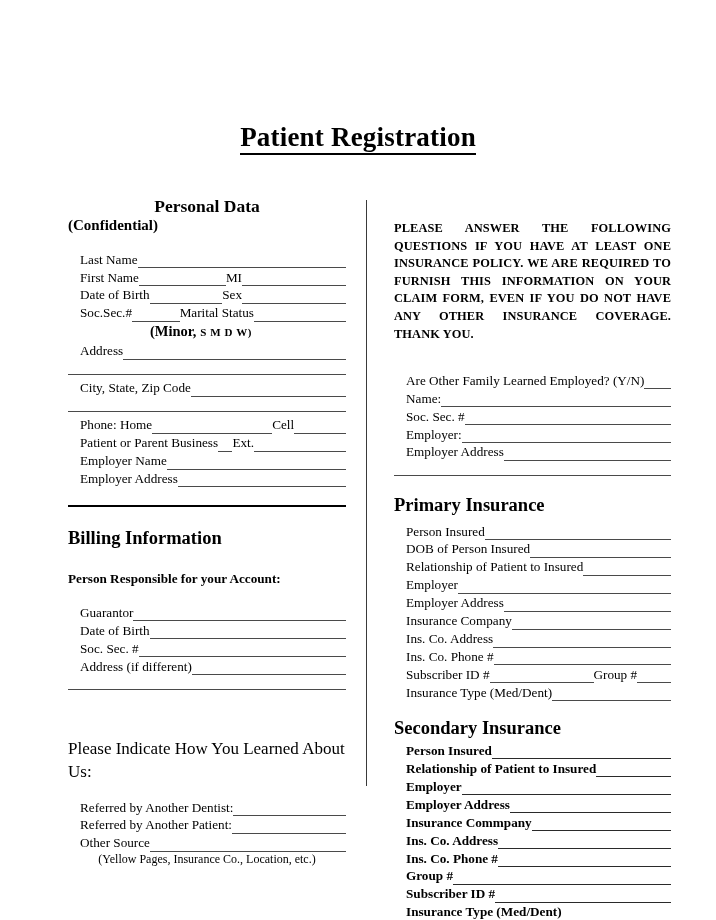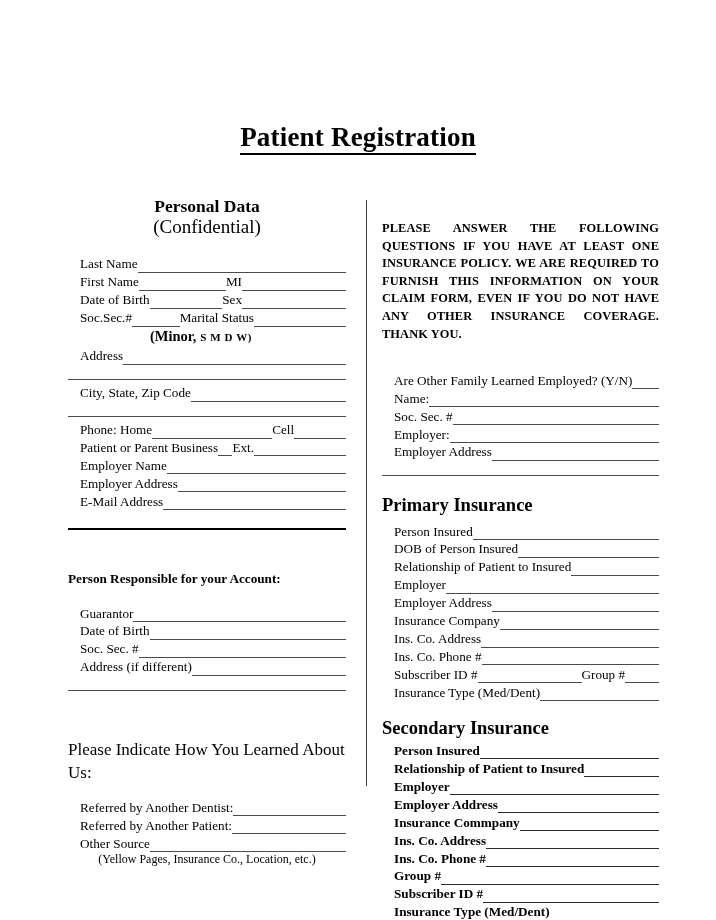--- a/index.html
+++ b/index.html
@@ -42,43 +42,43 @@
   
   .col-left {
     position: absolute;
     top: 196px;
     left: 68px;
     width: 278px;
   }
   .col-right {
     position: absolute;
     top: 196px;
-    left: 382px;
+    left: 394px;
     width: 277px;
   }
   .divider {
     position: absolute;
     top: 200px;
     left: 366px;
     width: 0;
     height: 586px;
     border-left: 1.1px solid #3a3a3a;
   }
 
   
   .sec-head {
     text-align: center;
     font-size: 17.5px;
     font-weight: bold;
     line-height: 1.15;
   }
   .sec-sub {
-    text-align: center;
-    font-size: 19px;
-    font-weight: normal;
+    text-align: left;
+    font-size: 15px;
+    font-weight: bold;
     line-height: 1.2;
   }
   .sec-head-lg {
     text-align: left;
     font-size: 18.5px;
     font-weight: bold;
     line-height: 1.2;
   }
 
   
@@ -255,31 +255,28 @@
       <div class="row">
         <span class="lbl">Employer Name</span>
         <span class="fill"></span>
       </div>
 
       <div class="row">
         <span class="lbl">Employer Address</span>
         <span class="fill"></span>
       </div>
 
-      <div class="row">
-        <span class="lbl">E-Mail Address</span>
-        <span class="fill"></span>
-      </div>
     </div>
 
     <div class="sp-18"></div>
     <div class="thick-rule"></div>
 
     <div>
       <div class="sp-20"></div>
+      <div class="sec-head-lg">Billing Information</div>
       <div class="sp-20"></div>
 
       <div class="bold-text">Person Responsible for your Account:</div>
 
       <div class="sp-16"></div>
 
       <div class="row">
         <span class="lbl">Guarantor</span>
         <span class="fill"></span>
       </div>

